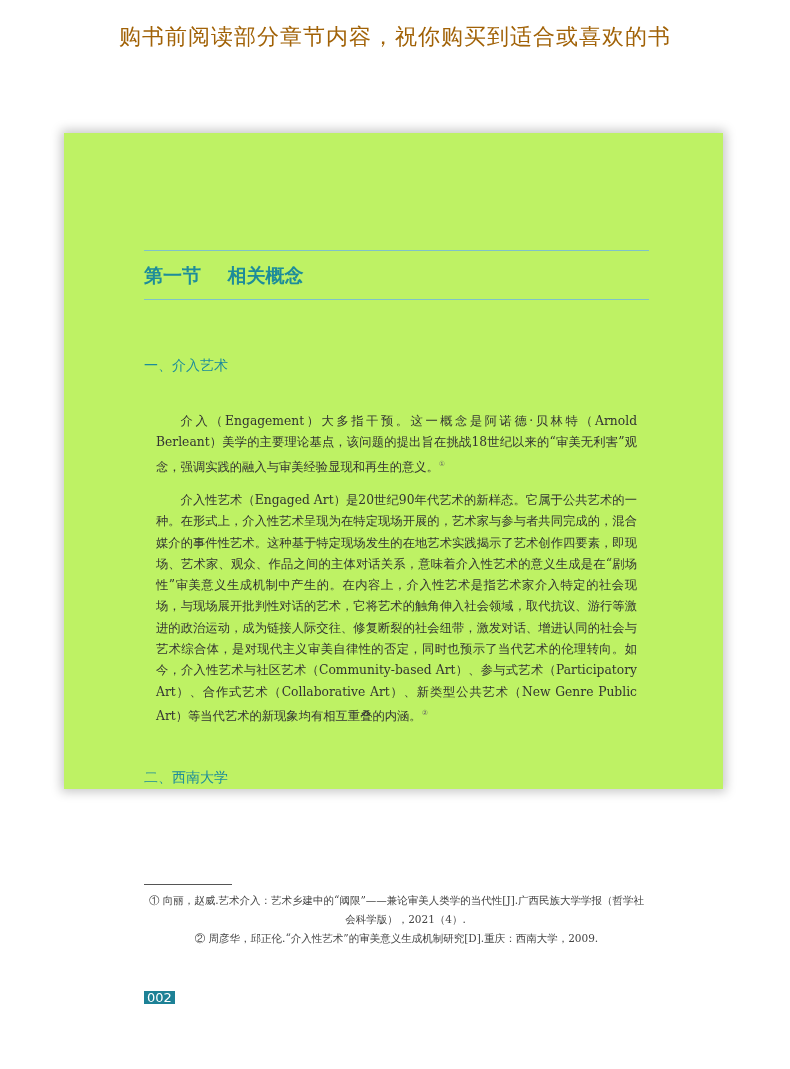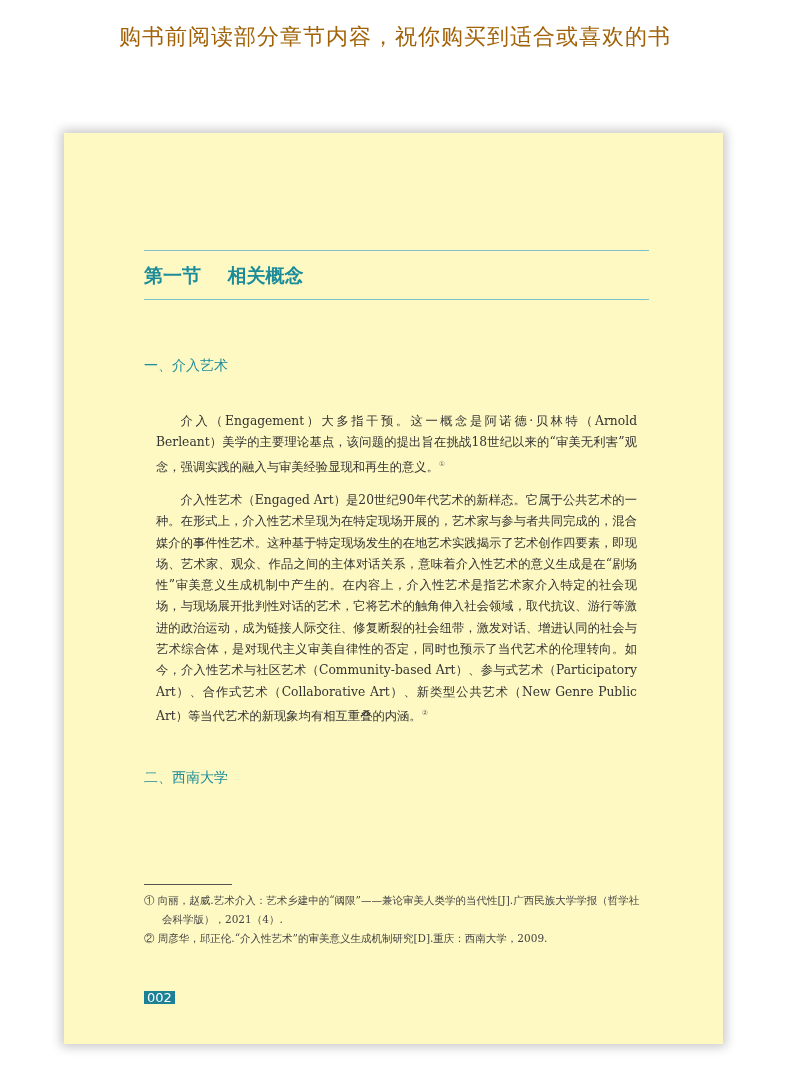--- a/index.html
+++ b/index.html
@@ -11,22 +11,22 @@
     font-family: "DejaVu Serif", "Liberation Serif", serif;
   }
   .banner {
     position: absolute; left: 0; top: 22px; width: 790px;
     text-align: center;
     font-family: "DejaVu Sans", "Liberation Sans", sans-serif;
     font-size: 22px; color: #a16207; letter-spacing: 1px;
   }
   .page {
     position: absolute; left: 64px; top: 133px;
-    width: 659px; height: 911px;
-    background: #fef9c3;
+    width: 659px; height: 656px;
+    background: #bef264;
     box-shadow: 0 0 10px 3px rgba(0,0,0,0.22);
   }
   .rule {
     position: absolute; left: 80px; width: 505px; height: 1px;
     background: #7fc2c9;
   }
   .chapter-title {
     position: absolute; left: 80px; top: 130px;
     font-size: 19px; font-weight: bold; color: #1d8c9a;
     white-space: pre;
@@ -42,21 +42,21 @@
     text-align: justify;
   }
   .body-text p { margin: 12px; text-indent: 2em; }
   sup { font-size: 7px; color: #666; vertical-align: super; }
   .fn-rule {
     position: absolute; left: 80px; top: 751px; width: 88px; height: 1px;
     background: #555;
   }
   .footnotes {
     position: absolute; left: 80px; top: 758px; width: 505px;
-    font-size: 10.5px; line-height: 19px; color: #444;
+    font-size: 10.5px; line-height: 19px; color: #444; text-align: center;
   }
   .fn { padding-left: 18px; text-indent: -18px; }
   .page-number {
     position: absolute; left: 80px; top: 858px;
     background: #1d8196; color: #ffffff;
     font-family: "DejaVu Sans", "Liberation Sans", sans-serif;
     font-size: 13px; padding: 0 3px; line-height: 13px;
   }
 </style>
 </head>

